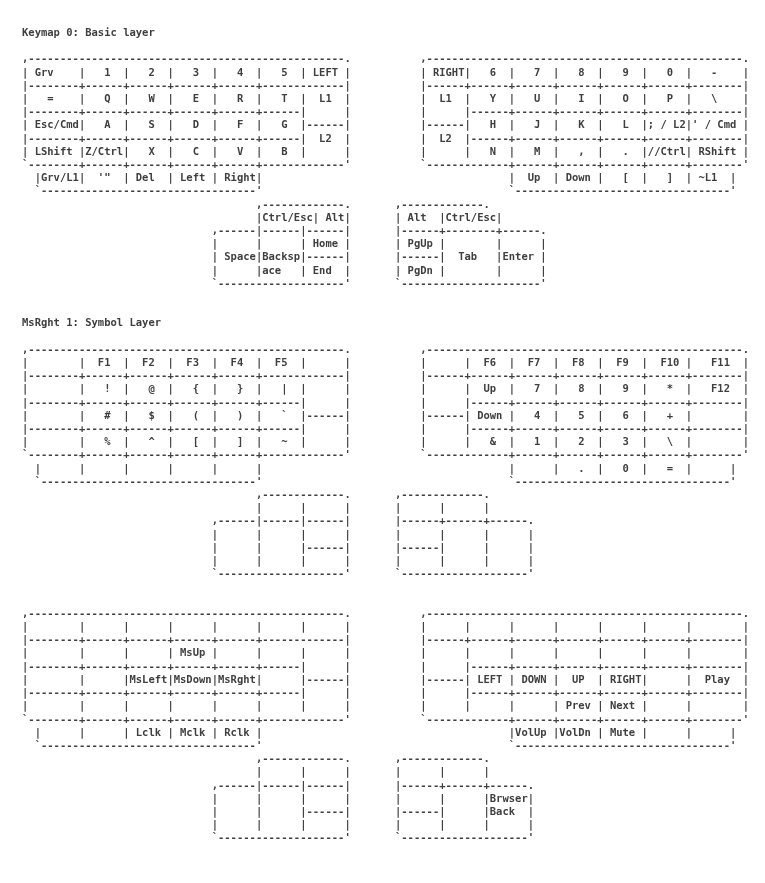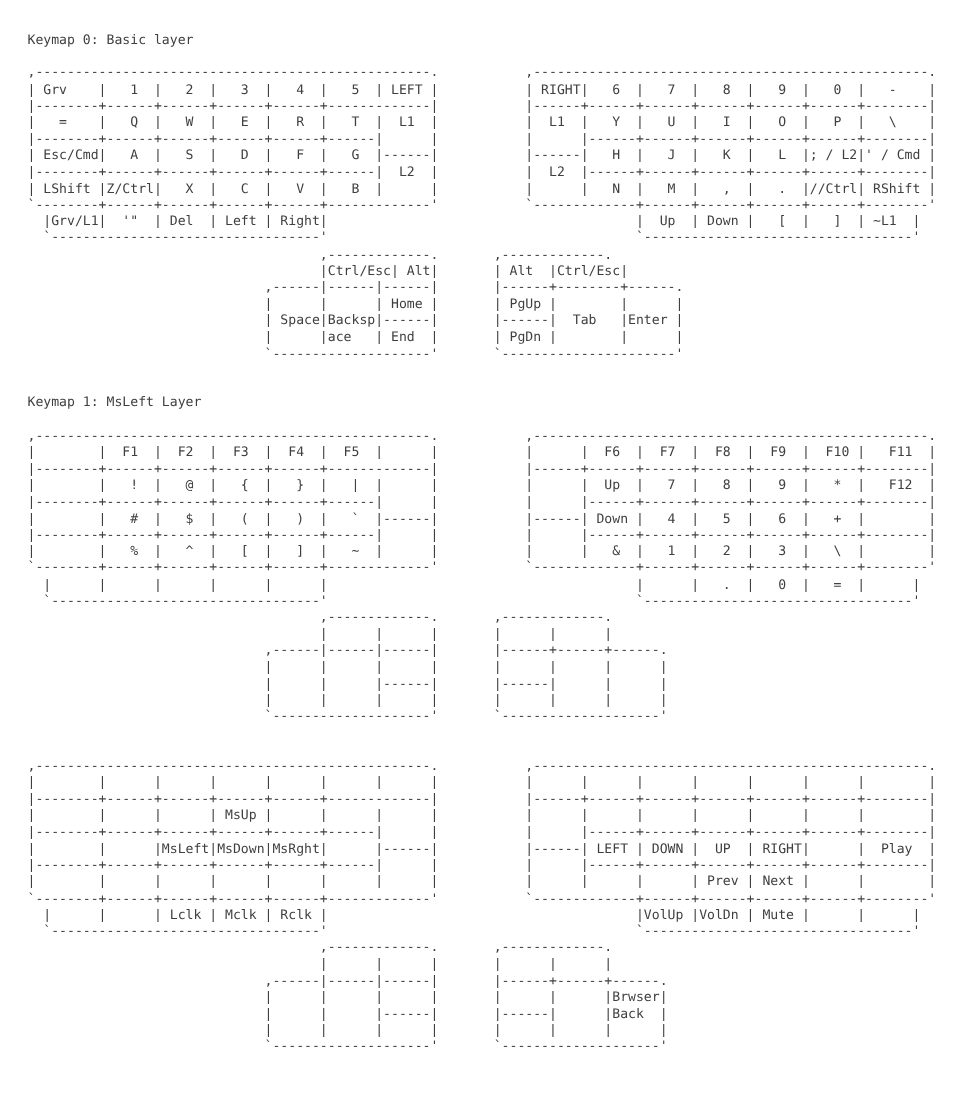--- a/index.html
+++ b/index.html
@@ -14,20 +14,21 @@
     box-sizing: border-box;
     padding: 26px 0 0 22px;
   }
   pre {
     margin: 0;
     font-family: "DejaVu Sans Mono", "Liberation Mono", monospace;
     font-size: 10.5px;
     line-height: 13.2px;
     color: #3f3f3f;
     white-space: pre;
+    font-weight: bold;
   }
   .keymap-title {
     margin-bottom: 13.2px; 
   }
   .keymap-block + .keymap-block {
     margin-top: 26.4px; 
   }
 </style>
 </head>
 <body style="background: rgb(255, 255, 255);">
@@ -50,21 +51,21 @@
                                      ,-------------.       ,-------------.
                                      |Ctrl/Esc| Alt|       | Alt  |Ctrl/Esc|
                               ,------|------|------|       |------+--------+------.
                               |      |      | Home |       | PgUp |        |      |
                               | Space|Backsp|------|       |------|  Tab   |Enter |
                               |      |ace   | End  |       | PgDn |        |      |
                               `--------------------'       `----------------------'</pre>
   </section>
 
   <section class="keymap-block">
-    <pre class="keymap-title">Keymap 1: MsLeft Layer</pre>
+    <pre class="keymap-title">MsRght 1: Symbol Layer</pre>
     <pre class="keymap-art">,--------------------------------------------------.           ,--------------------------------------------------.
 |        |  F1  |  F2  |  F3  |  F4  |  F5  |      |           |      |  F6  |  F7  |  F8  |  F9  |  F10 |   F11  |
 |--------+------+------+------+------+-------------|           |------+------+------+------+------+------+--------|
 |        |   !  |   @  |   {  |   }  |   |  |      |           |      |  Up  |   7  |   8  |   9  |   *  |   F12  |
 |--------+------+------+------+------+------|      |           |      |------+------+------+------+------+--------|
 |        |   #  |   $  |   (  |   )  |   `  |------|           |------| Down |   4  |   5  |   6  |   +  |        |
 |--------+------+------+------+------+------|      |           |      |------+------+------+------+------+--------|
 |        |   %  |   ^  |   [  |   ]  |   ~  |      |           |      |   &amp;  |   1  |   2  |   3  |   \  |        |
 `--------+------+------+------+------+-------------'           `-------------+------+------+------+------+--------'
   |      |      |      |      |      |                                       |      |   .  |   0  |   =  |      |

